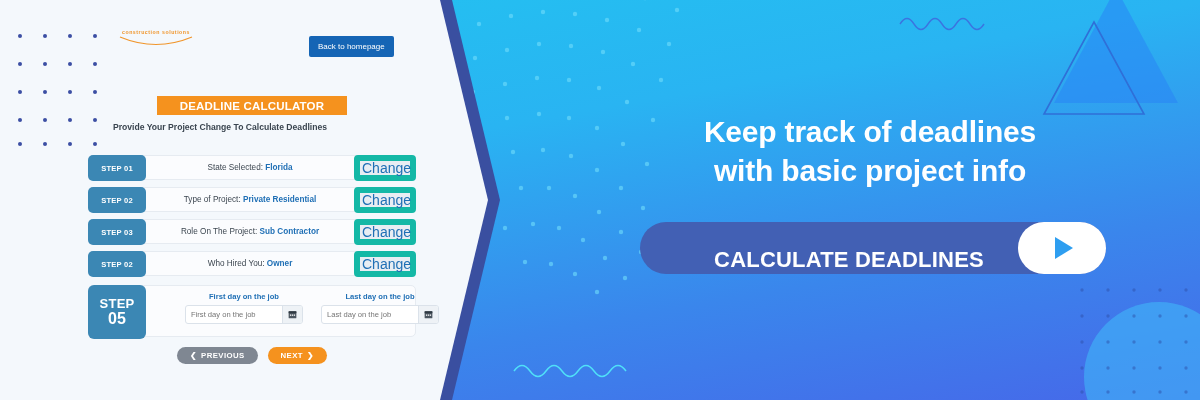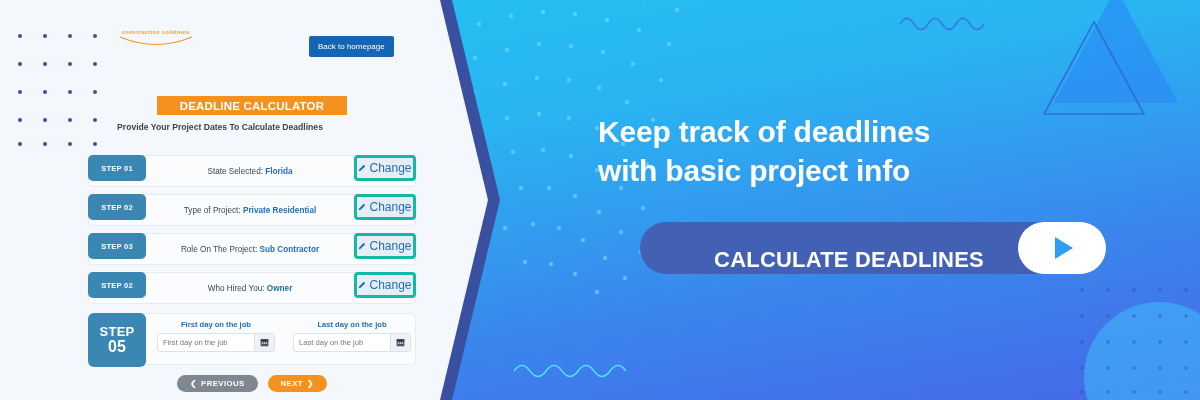--- a/index.html
+++ b/index.html
@@ -68,55 +68,55 @@
     display: flex; align-items: center; justify-content: center;
   }
   .subtitle {
     position: absolute; left: 0; top: 122px; width: 440px; text-align: center;
     font-size: 8.6px; font-weight: 600; color: #3a4550;
   }
 
   .steps { position: absolute; left: 88px; top: 155px; width: 328px; }
 
   .srow {
-    position: relative; height: 32px; margin-bottom: 7px;
-    background: #fbfcfe; border: 1px solid #e6ebf1; border-radius: 4px;
+    position: relative; height: 25px; margin-bottom: 7px;
+    background: #fbfcfe; border: 1px solid #e6ebf1; border-radius: 12px;
     display: flex; align-items: center; justify-content: flex-end;
   }
   .sbadge {
     position: absolute; left: -1px; top: -1px; width: 58px; height: 26px;
     background: #3b87b4; border-radius: 5px; color: #fff;
     font-size: 7.6px; font-weight: 600; letter-spacing: .2px;
     display: flex; align-items: center; justify-content: center;
   }
   .stext {
     flex: 1; margin-left: 58px; margin-right: 62px; text-align: center;
     font-size: 8.2px; color: #3c4650; white-space: nowrap;
   }
   .stext b { color: #1f6fb5; font-weight: 700; }
   .change {
     position: absolute; right: -1px; top: -1px; width: 62px; height: 26px;
-    background: #e8edf3; border: 3px solid #14b8a6; border-radius: 4px;
-    color: #1f6fb5; font-size: 12px; font-family: inherit; cursor: pointer;
+    background: #e8edf3; border: 6px solid #14b8a6; border-radius: 4px;
+    color: #1f6fb5; font-size: 14px; font-family: inherit; cursor: pointer;
     display: flex; align-items: center; justify-content: center; gap: 3px;
   }
 
   .srow5 {
     position: relative; height: 52px; margin-top: 9px;
     background: #fbfcfe; border: 1px solid #e6ebf1; border-radius: 5px;
   }
   .sbadge5 {
     position: absolute; left: -1px; top: -1px; width: 58px; height: 54px;
     background: #3b87b4; border-radius: 6px; color: #fff;
     display: flex; flex-direction: column; align-items: center; justify-content: center;
   }
   .sbadge5 .w { font-size: 13px; font-weight: 600; letter-spacing: .3px; }
   .sbadge5 .n { font-size: 16px; font-weight: 700; line-height: 1.05; }
 
-  .dates { margin-left: 68px; padding-top: 6px; display: flex; gap: 18px; }
+  .dates { margin-left: 96px; padding-top: 6px; display: flex; gap: 18px; }
   .dfield { width: 118px; }
   .dlabel { font-size: 7.6px; font-weight: 700; color: #1f6fb5; text-align: center; margin-bottom: 4px; }
   .dinput {
     display: flex; height: 19px; border: 1px solid #dbe2ea; border-radius: 3px;
     background: #fff; overflow: hidden;
   }
   .dinput input {
     flex: 1; border: none; outline: none; background: transparent;
     font-family: inherit; font-size: 7.6px; color: #555f6a; padding: 0 5px; min-width: 0;
   }
@@ -129,23 +129,23 @@
   .nbtn {
     border: none; border-radius: 10px; color: #fff; font-family: inherit;
     font-size: 7.8px; font-weight: 700; letter-spacing: .4px; padding: 4px 13px;
     cursor: pointer; display: flex; align-items: center; gap: 4px;
   }
   .prev { background: #7f8792; }
   .next { background: #f5921e; }
 
   
   .headline {
-    position: absolute; left: 598px; top: 112px; width: 500px;
+    position: absolute; left: 620px; top: 112px; width: 500px;
     color: #fff; font-size: 30px; font-weight: 700; line-height: 1.3;
-    text-align: left; letter-spacing: -.2px;
+    text-align: center; letter-spacing: -.2px;
   }
   .cta {
     position: absolute; left: 640px; top: 222px; width: 466px; height: 52px;
     background: #4260b4; border-radius: 26px; cursor: pointer;
     display: flex; align-items: center;
   }
   .cta-label {
     flex: 1; text-align: center; color: #fff;
     font-size: 22px; font-weight: 600; letter-spacing: .2px; padding-left: 40px; margin-top: 23px;
   }
@@ -301,21 +301,21 @@
     <div class="logo">
       <div class="logo-sub">construction solutions</div>
       <svg class="logo-arc" width="76" height="12" viewBox="0 0 76 12">
         <path d="M2 1 Q38 16 74 1" fill="none" stroke="#f0962c" stroke-width="1.1"></path>
       </svg>
     </div>
 
     <button class="home-btn">Back to homepage</button>
 
     <div class="pill">DEADLINE CALCULATOR</div>
-    <div class="subtitle">Provide Your Project Dates To Calculate Deadlines</div>
+    <div class="subtitle">Provide Your Project Change To Calculate Deadlines</div>
 
     <div class="steps">
 
       <div class="srow">
         <div class="sbadge">STEP 01</div>
         <div class="stext">
           <span>State Selected:</span>
           <b>Florida</b>
         </div>
         <button class="change">

